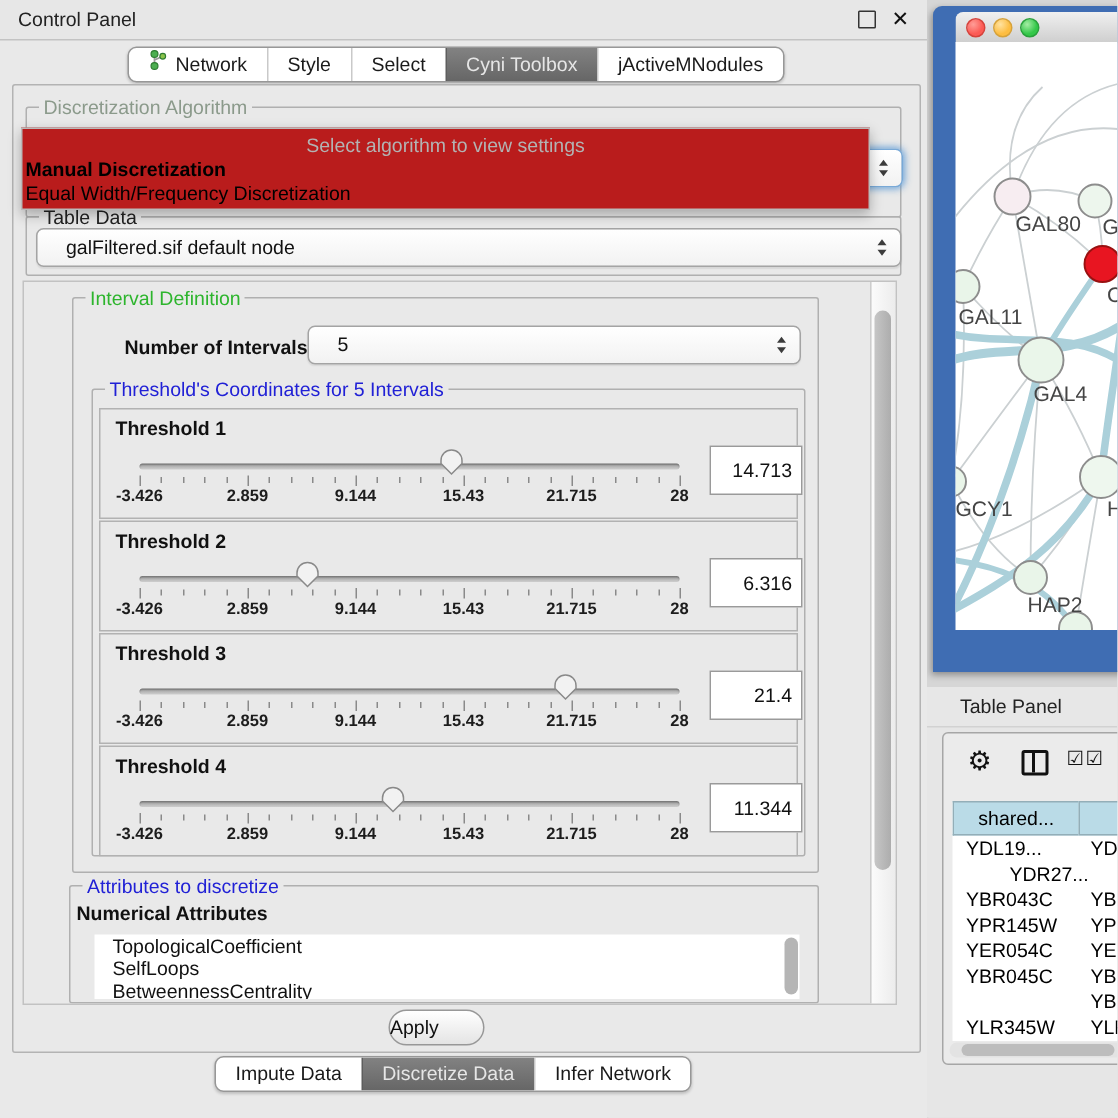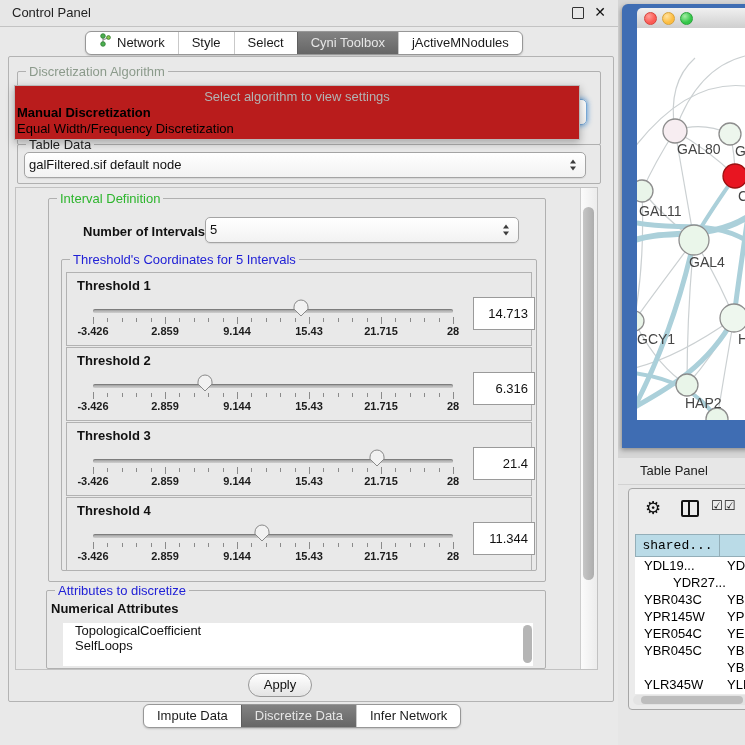--- a/index.html
+++ b/index.html
@@ -26,21 +26,21 @@
   #content-panel{left:8px;top:56px;width:604px;height:644px;border:1px solid #b3b3b3;border-radius:2px;background:#e9e9e9}
 
   .group{position:absolute;border:1px solid #b0b0b0;border-radius:2px}
   .group>.gtitle{position:absolute;left:8px;top:-8px;background:#e9e9e9;padding:0 3px;white-space:nowrap}
   .gtitle.green{color:#2db52d}
   .gtitle.blue{color:#2121d6}
   .gtitle.dim{color:#8b9a8b}
   .gtitle.dark{color:#222}
 
   .combo{position:absolute;background:linear-gradient(#ffffff,#f2f2f2);border:1px solid #a4a4a4;border-radius:5px;
-         line-height:23px;padding-left:4px;color:#111;box-shadow:0 1px 1px rgba(0,0,0,.08)}
+         line-height:23px;padding-left:19px;color:#111;box-shadow:0 1px 1px rgba(0,0,0,.08)}
   .stepper{position:absolute;right:8px;top:50%;width:7px;height:13px;transform:translateY(-50%)}
   .stepper::before{content:"";position:absolute;top:1px;left:0;border-left:3.5px solid transparent;border-right:3.5px solid transparent;border-bottom:4.5px solid #3c3c3c}
   .stepper::after{content:"";position:absolute;bottom:1px;left:0;border-left:3.5px solid transparent;border-right:3.5px solid transparent;border-top:4.5px solid #3c3c3c}
 
   #algo-combo{left:12px;top:42px;width:560px;height:24px;border:1px solid #79a9d7;box-shadow:0 0 5px 1px rgba(92,154,214,.85)}
 
   #algo-popup{left:5px;top:28px;width:564px;height:53px;background:#b91c1c;border:1px solid #b9b9b9;
               box-shadow:0 3px 8px rgba(0,0,0,.28);z-index:5}
   #algo-popup .hint{text-align:center;color:#b3b3b3;padding-top:3px;height:16px}
   .pop-opt{padding-left:2px;height:16px;line-height:16px;color:#000}
@@ -69,22 +69,22 @@
   .ticklab{position:absolute;top:52px;transform:translateX(-50%);font-size:11px;font-weight:bold;color:#1c1c1c;white-space:nowrap}
   .thr-value{position:absolute;left:406px;top:24px;width:54px;height:31px;background:#fff;border:1px solid #9a9a9a;
              text-align:right;line-height:31px;padding-right:6px}
 
   #attr-group{left:30px;top:402px;width:498px;height:77px}
   #attr-sub{position:absolute;left:4px;top:10px;font-weight:bold}
   #attr-list{position:absolute;left:16px;top:32px;width:470px;height:43px;background:#fff;overflow:hidden}
   .attr-item{padding-left:12px;height:15px;line-height:15px;color:#111}
   #attr-scroll{position:absolute;right:1px;top:2px;width:9px;height:38px;border-radius:5px;background:#b5b5b5}
 
-  #apply-btn{left:239px;top:616px;width:62px;height:22px;background:linear-gradient(#fff,#e4e4e4);
-             border:1px solid #989898;border-radius:12px;text-align:center;line-height:21px}
+  #apply-btn{left:250px;top:616px;width:62px;height:22px;background:linear-gradient(#fff,#e4e4e4);
+             border:1px solid #989898;border-radius:12px;line-height:21px}
 
   
   #right-region{left:618px;top:0;width:127px;height:745px;background:#d6d6d6;overflow:hidden}
   #right-lower{position:absolute;left:0;top:458px;width:127px;height:287px;background:#e6e6e6}
 
   #net-window{position:absolute;left:4px;top:4px;width:130px;height:444px;background:#3f6db3;border-top-left-radius:6px;
               box-shadow:-1px 2px 5px rgba(0,0,0,.35)}
   #net-titlebar{position:absolute;left:15px;top:4px;width:115px;height:20px;border-top-left-radius:5px;
                 background:linear-gradient(#f0f0f0,#cfcfcf);border-bottom:1px solid #9f9f9f}
   .tl{position:absolute;top:4px;width:11px;height:11px;border-radius:50%}
@@ -356,20 +356,21 @@
           </div>
       </div>
 
       <div class="group" id="attr-group">
         <span class="gtitle blue">Attributes to discretize</span>
         <span id="attr-sub">Numerical Attributes</span>
         <div id="attr-list">
 
         <div class="attr-item">TopologicalCoefficient</div>
             <div class="attr-item">SelfLoops</div>
+            <div class="attr-item">BetweennessCentrality</div>
             <span id="attr-scroll"></span>
           </div>
       </div>
 
       <div id="vscroll">
         <div class="thumb"></div>
       </div>
     </div>
 
     <div class="abs" id="apply-btn">Apply</div>
@@ -451,21 +452,21 @@
   </div>
 
   <div id="table-window">
     <div id="tp-toolbar">
       <span class="gear">⚙</span>
       <span class="icon-split"></span>
       <span class="checks">☑☑</span>
     </div>
     <div id="tp-table">
         <div class="th-row">
-          <div class="th" style="width: 83px; font-family: Liberation Mono, monospace;">shared...</div>
+          <div class="th" style="width: 83px;">shared...</div>
           <div class="th" style="width: 83px;">n...</div>
         </div>
         <div class="td-row">
           <div class="td" style="width: 74px;">YDL19...</div>
           <div class="td" style="width: 74px;">YDL1</div>
         </div>
         <div class="td-row">
           <div class="td" style="width: 74px; margin-left: 29px;">YDR27...</div>
           <div class="td" style="width: 74px;">YDR2</div>
         </div>

